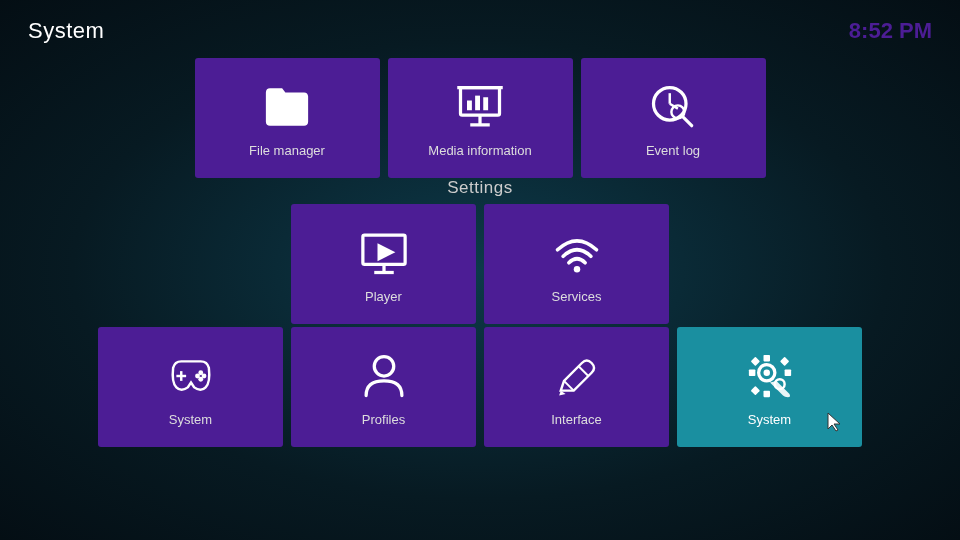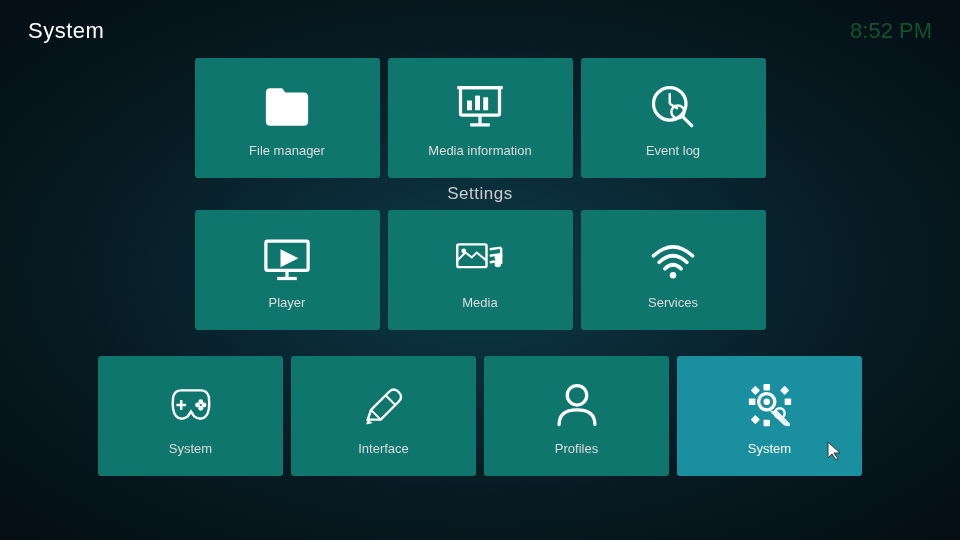--- a/index.html
+++ b/index.html
@@ -24,56 +24,56 @@
 
     .header-title {
       font-size: 22px;
       font-weight: 300;
       letter-spacing: 0.5px;
       color: #ffffff;
     }
 
     .header-time {
       font-size: 22px;
-      font-weight: 400;
-      color: #14532d;
+      font-weight: 700;
+      color: #4c1d95;
     }
 
     
     .top-row {
       display: flex;
       justify-content: center;
       gap: 8px;
       padding: 6px 28px 0 28px;
     }
 
     
     .settings-label {
       text-align: center;
       font-size: 17px;
       font-weight: 400;
       color: #cccccc;
-      margin: 6px 0 6px 0;
+      margin: 0 0 6px 0;
       letter-spacing: 0.5px;
     }
 
     
     .grid-row {
       display: flex;
       justify-content: center;
       gap: 8px;
       padding: 0 40px;
-      margin-bottom: 26px;
+      margin-bottom: 3px;
     }
 
     
     .tile {
       width: 185px;
       height: 120px;
-      background-color: #0f766e;
+      background-color: #4c1d95;
       border-radius: 3px;
       display: flex;
       flex-direction: column;
       align-items: center;
       justify-content: center;
       cursor: pointer;
       position: relative;
       transition: background-color 0.1s;
     }
 
@@ -185,40 +185,20 @@
 
         <polygon points="24,20 24,42 46,31" fill="white"></polygon>
 
         <line x1="32" y1="46" x2="32" y2="56" stroke="white" stroke-width="4"></line>
         <line x1="20" y1="56" x2="44" y2="56" stroke="white" stroke-width="4"></line>
       </svg>
     </div>
     <span class="tile-label">Player</span>
   </div>
 
-  <div class="tile">
-    <div class="tile-icon">
-      <svg viewBox="0 0 64 64" xmlns="http://www.w3.org/2000/svg">
-
-        <rect x="4" y="14" width="36" height="28" rx="2" stroke="white" stroke-width="3" fill="none"></rect>
-        <polyline points="4,34 14,24 22,30 28,24 40,34" stroke="white" stroke-width="2.5" fill="none"></polyline>
-        <circle cx="12" cy="22" r="3" fill="white"></circle>
-
-        <line x1="44" y1="20" x2="58" y2="18" stroke="white" stroke-width="3"></line>
-        <line x1="44" y1="28" x2="58" y2="26" stroke="white" stroke-width="3"></line>
-        <line x1="44" y1="36" x2="58" y2="34" stroke="white" stroke-width="3"></line>
-
-        <line x1="58" y1="18" x2="58" y2="30" stroke="white" stroke-width="3"></line>
-        <circle cx="54" cy="30" r="4" fill="white"></circle>
-        <line x1="58" y1="26" x2="58" y2="38" stroke="white" stroke-width="3"></line>
-        <circle cx="54" cy="38" r="4" fill="white"></circle>
-      </svg>
-    </div>
-    <span class="tile-label">Media</span>
-  </div>
 
 
   <div class="tile">
     <div class="tile-icon">
       <svg viewBox="0 0 64 64" xmlns="http://www.w3.org/2000/svg">
 
         <path d="M8,28 Q32,6 56,28" stroke="white" stroke-width="4.5" fill="none" stroke-linecap="round"></path>
         <path d="M15,36 Q32,20 49,36" stroke="white" stroke-width="4.5" fill="none" stroke-linecap="round"></path>
         <path d="M22,44 Q32,34 42,44" stroke="white" stroke-width="4.5" fill="none" stroke-linecap="round"></path>
         <circle cx="32" cy="52" r="4" fill="white"></circle>
@@ -246,41 +226,41 @@
         <circle cx="48" cy="32" r="3" fill="white"></circle>
       </svg>
     </div>
     <span class="tile-label">System</span>
   </div>
 
   <div class="tile">
     <div class="tile-icon">
       <svg viewBox="0 0 64 64" xmlns="http://www.w3.org/2000/svg">
 
+        <circle cx="32" cy="20" r="12" stroke="white" stroke-width="4" fill="none"></circle>
+
+        <path d="M10,56 Q10,38 32,38 Q54,38 54,56" stroke="white" stroke-width="4" fill="none" stroke-linecap="round"></path>
+      </svg>
+    </div>
+    <span class="tile-label">Profiles</span>
+  </div>
+
+  <div class="tile">
+    <div class="tile-icon">
+      <svg viewBox="0 0 64 64" xmlns="http://www.w3.org/2000/svg">
+
         <path d="M12,50 L16,38 L38,16 Q44,10 50,16 Q56,22 50,28 L28,50 Z" stroke="white" stroke-width="3" fill="none"></path>
         <line x1="16" y1="38" x2="28" y2="50" stroke="white" stroke-width="2.5"></line>
         <line x1="34" y1="20" x2="46" y2="32" stroke="white" stroke-width="2.5"></line>
         <path d="M12,50 L10,56 L18,54 Z" fill="white"></path>
       </svg>
     </div>
     <span class="tile-label">Interface</span>
   </div>
 
-  <div class="tile">
-    <div class="tile-icon">
-      <svg viewBox="0 0 64 64" xmlns="http://www.w3.org/2000/svg">
-
-        <circle cx="32" cy="20" r="12" stroke="white" stroke-width="4" fill="none"></circle>
-
-        <path d="M10,56 Q10,38 32,38 Q54,38 54,56" stroke="white" stroke-width="4" fill="none" stroke-linecap="round"></path>
-      </svg>
-    </div>
-    <span class="tile-label">Profiles</span>
-  </div>
-
   <div class="tile active">
     <div class="tile-icon">
       <svg viewBox="0 0 64 64" xmlns="http://www.w3.org/2000/svg">
 
         <circle cx="28" cy="28" r="10" stroke="white" stroke-width="4" fill="none"></circle>
         <circle cx="28" cy="28" r="4" fill="white"></circle>
 
         <rect x="24" y="6" width="8" height="8" rx="1" fill="white"></rect>
         <rect x="24" y="50" width="8" height="8" rx="1" fill="white"></rect>
         <rect x="6" y="24" width="8" height="8" rx="1" fill="white"></rect>

